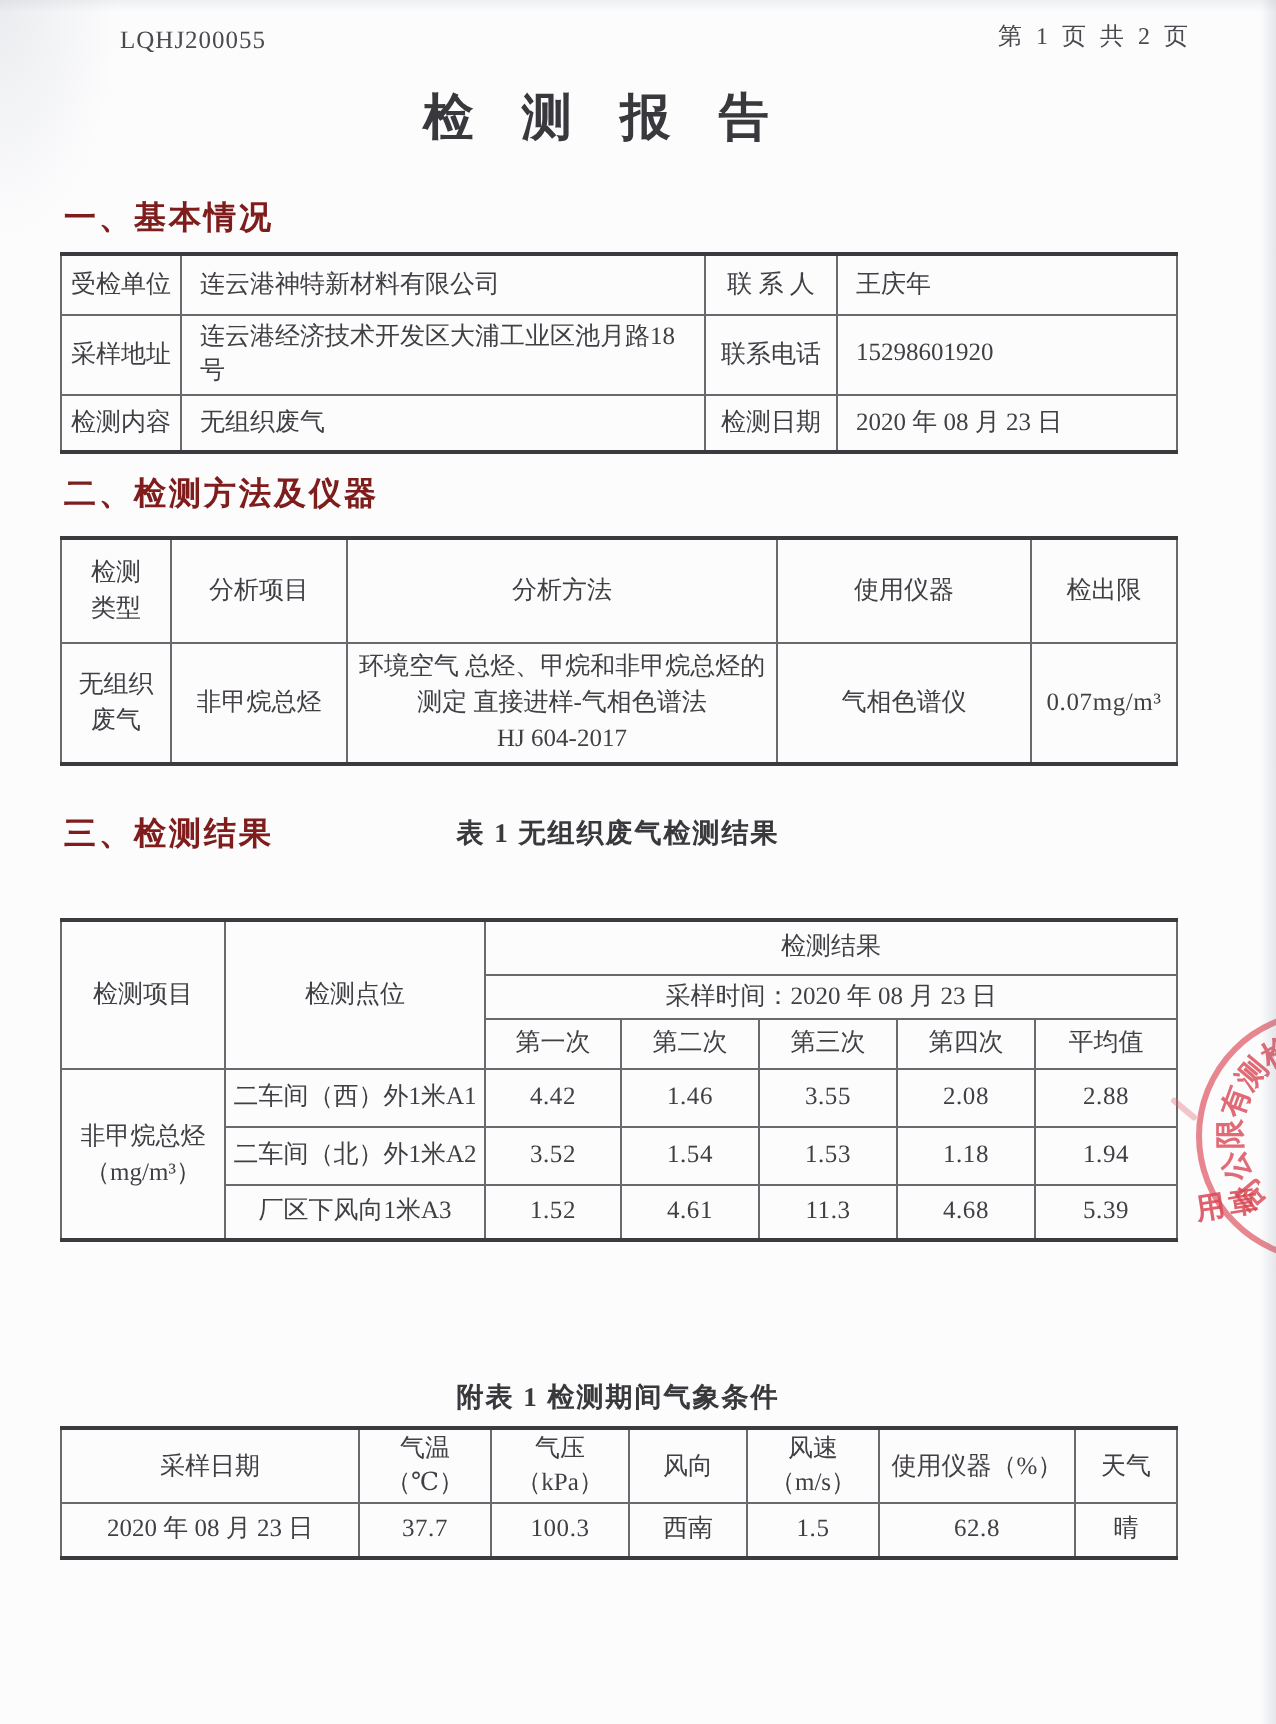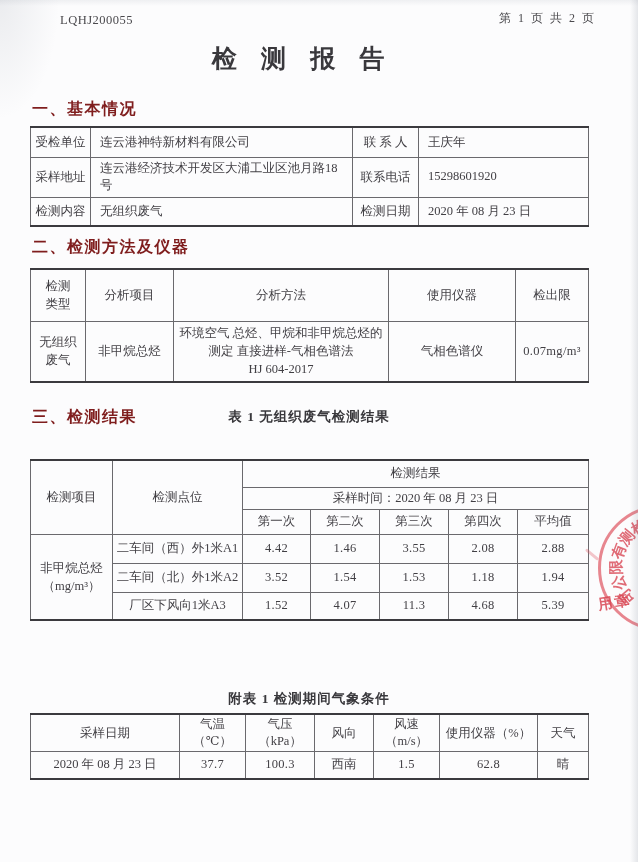--- a/index.html
+++ b/index.html
@@ -206,21 +206,21 @@
       <td>二车间（北）外1米A2</td>
       <td class="num">3.52</td>
       <td class="num">1.54</td>
       <td class="num">1.53</td>
       <td class="num">1.18</td>
       <td class="num">1.94</td>
     </tr>
     <tr style="height:28px">
       <td>厂区下风向1米A3</td>
       <td class="num">1.52</td>
-      <td class="num">4.07</td>
+      <td class="num">4.61</td>
       <td class="num">11.3</td>
       <td class="num">4.68</td>
       <td class="num">5.39</td>
     </tr>
   </tbody>
     </table>
 
   <p class="table-title tt4">附表 1  检测期间气象条件</p>
 
   <table class="t4">

